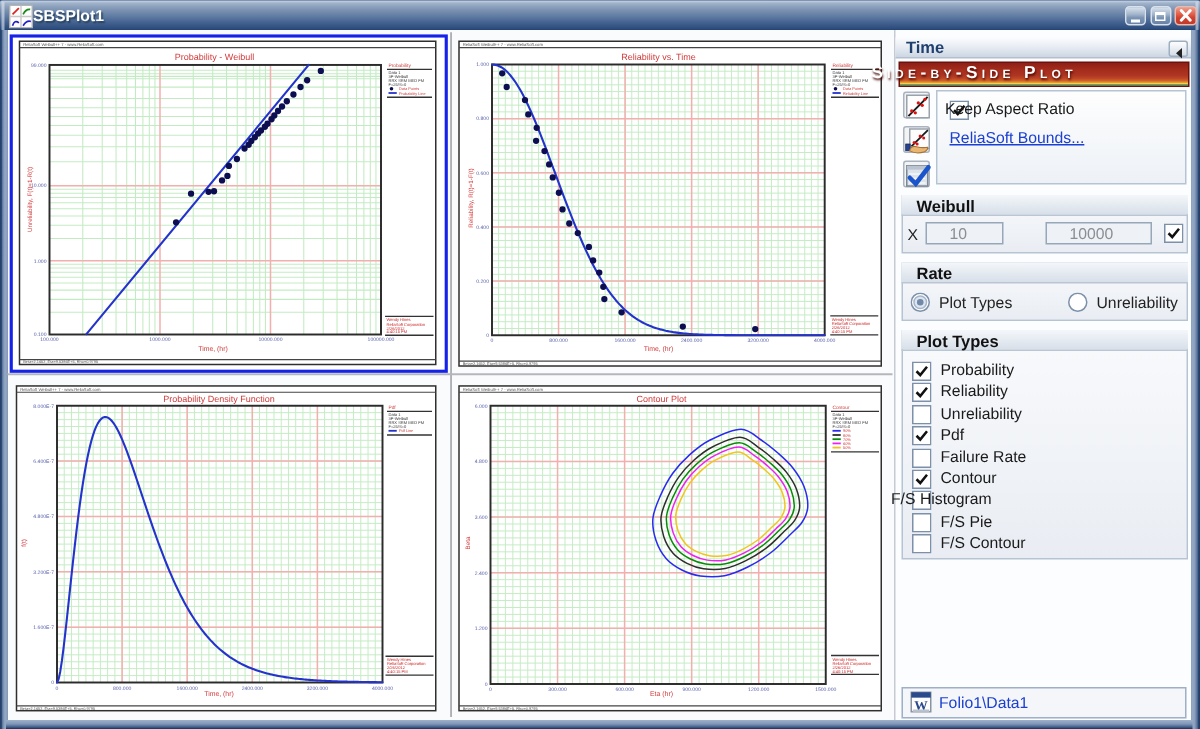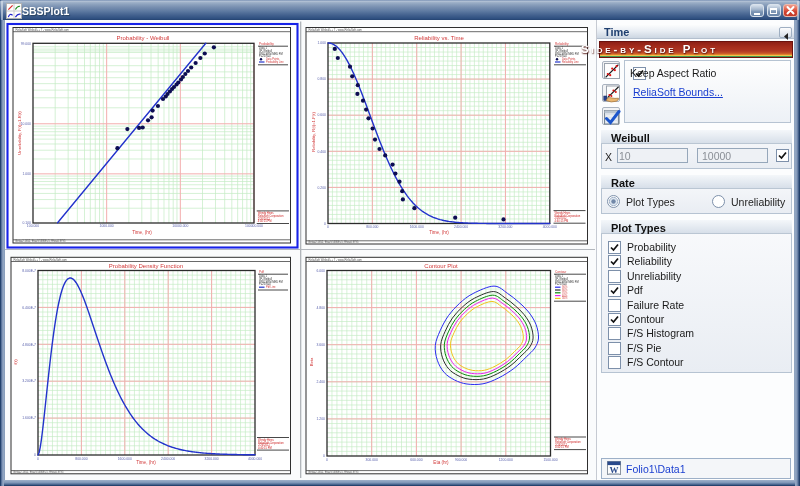--- a/index.html
+++ b/index.html
@@ -623,22 +623,22 @@
 <svg style="position:absolute;left:633px;top:67px" width="13" height="13">
       <rect x="0.5" y="0.5" width="12" height="12" fill="#ffffff" stroke="#7d90aa"></rect>
       <path d="M3 6.5 L5.5 9 L10 3.5" stroke="#111" stroke-width="1.7" fill="none"></path>
     </svg>
 <div style="position:absolute;left:630px;top:67px;font:10.5px 'Liberation Sans',sans-serif;color:#1a1a1a;line-height:13px">Keep Aspect Ratio</div>
 <div style="position:absolute;left:633px;top:86px;font:10.5px 'Liberation Sans',sans-serif;color:#1b3fd0;text-decoration:underline;line-height:13px">ReliaSoft Bounds...</div>
 <div style="position:absolute;left:601px;top:130px;width:191px;height:39px;background:linear-gradient(180deg,#f9fafc,#e9edf3);border:1px solid #b6c3d2"></div>
     <div style="position:absolute;left:601px;top:130px;width:191px;height:14px;background:linear-gradient(180deg,#f4f7fa,#d7dfe9);border-bottom:1px solid #bac6d3"></div>
     <div style="position:absolute;left:611px;top:131px;font:bold 11px 'Liberation Sans',sans-serif;color:#111;line-height:14px">Weibull</div>
 <div style="position:absolute;left:605px;top:150px;font:10.5px 'Liberation Sans',sans-serif;color:#222;line-height:14px">X</div>
-<div style="position:absolute;left:617px;top:148px;width:71px;height:15px;background:#eef1f5;border:1px solid #96a7ba;font:10.5px 'Liberation Sans',sans-serif;color:#8a8f96;line-height:15px;padding-left:1px">10</div>
-<div style="position:absolute;left:697px;top:148px;width:71px;height:15px;background:#eef1f5;border:1px solid #96a7ba;font:10.5px 'Liberation Sans',sans-serif;color:#8a8f96;line-height:15px;padding-left:4px">10000</div>
+<div style="position:absolute;left:617px;top:148px;width:52px;height:15px;background:#eef1f5;border:1px solid #96a7ba;font:10.5px 'Liberation Sans',sans-serif;color:#8a8f96;line-height:15px;padding-left:15px">10</div>
+<div style="position:absolute;left:697px;top:148px;width:71px;height:15px;background:#eef1f5;border:1px solid #96a7ba;font:10.5px 'Liberation Sans',sans-serif;color:#8a8f96;line-height:15px;padding-left:15px">10000</div>
 <svg style="position:absolute;left:776px;top:149px" width="13" height="13">
       <rect x="0.5" y="0.5" width="12" height="12" fill="#ffffff" stroke="#7d90aa"></rect>
       <path d="M3 6.5 L5.5 9 L10 3.5" stroke="#111" stroke-width="1.7" fill="none"></path>
     </svg>
 <div style="position:absolute;left:601px;top:175px;width:191px;height:39px;background:linear-gradient(180deg,#f9fafc,#e9edf3);border:1px solid #b6c3d2"></div>
     <div style="position:absolute;left:601px;top:175px;width:191px;height:14px;background:linear-gradient(180deg,#f4f7fa,#d7dfe9);border-bottom:1px solid #bac6d3"></div>
     <div style="position:absolute;left:611px;top:176px;font:bold 11px 'Liberation Sans',sans-serif;color:#111;line-height:14px">Rate</div>
 <svg style="position:absolute;left:607px;top:195px" width="14" height="14">
       <circle cx="6.5" cy="6.5" r="6" fill="#ffffff" stroke="#7d90aa"></circle>
       <circle cx="6.5" cy="6.5" r="4.2" fill="#dde6f0" stroke="#a5b5ca"></circle>
@@ -676,21 +676,21 @@
     </svg>
 <div style="position:absolute;left:627px;top:298.59999999999997px;font:10.5px 'Liberation Sans',sans-serif;color:#1a1a1a;line-height:13px">Failure Rate</div>
 <svg style="position:absolute;left:608px;top:312.99999999999994px" width="13" height="13">
       <rect x="0.5" y="0.5" width="12" height="12" fill="#ffffff" stroke="#7d90aa"></rect>
       <path d="M3 6.5 L5.5 9 L10 3.5" stroke="#111" stroke-width="1.7" fill="none"></path>
     </svg>
 <div style="position:absolute;left:627px;top:312.99999999999994px;font:10.5px 'Liberation Sans',sans-serif;color:#1a1a1a;line-height:13px">Contour</div>
 <svg style="position:absolute;left:608px;top:327.3999999999999px" width="13" height="13">
       <rect x="0.5" y="0.5" width="12" height="12" fill="#ffffff" stroke="#7d90aa"></rect>
     </svg>
-<div style="position:absolute;left:627px;top:327.3999999999999px;font:10.5px 'Liberation Sans',sans-serif;color:#1a1a1a;line-height:13px">F/S Histogram</div>
+<div style="position:absolute;left:594px;top:327.3999999999999px;font:10.5px 'Liberation Sans',sans-serif;color:#1a1a1a;line-height:13px">F/S Histogram</div>
 <svg style="position:absolute;left:608px;top:341.7999999999999px" width="13" height="13">
       <rect x="0.5" y="0.5" width="12" height="12" fill="#ffffff" stroke="#7d90aa"></rect>
     </svg>
 <div style="position:absolute;left:627px;top:341.7999999999999px;font:10.5px 'Liberation Sans',sans-serif;color:#1a1a1a;line-height:13px">F/S Pie</div>
 <svg style="position:absolute;left:608px;top:356.1999999999999px" width="13" height="13">
       <rect x="0.5" y="0.5" width="12" height="12" fill="#ffffff" stroke="#7d90aa"></rect>
     </svg>
 <div style="position:absolute;left:627px;top:356.1999999999999px;font:10.5px 'Liberation Sans',sans-serif;color:#1a1a1a;line-height:13px">F/S Contour</div>
 <div style="position:absolute;left:601px;top:458px;width:190px;height:21px;background:#f4f6f9;border:1px solid #9db0c8"></div>
 <svg style="position:absolute;left:606px;top:460px" width="17" height="16">

